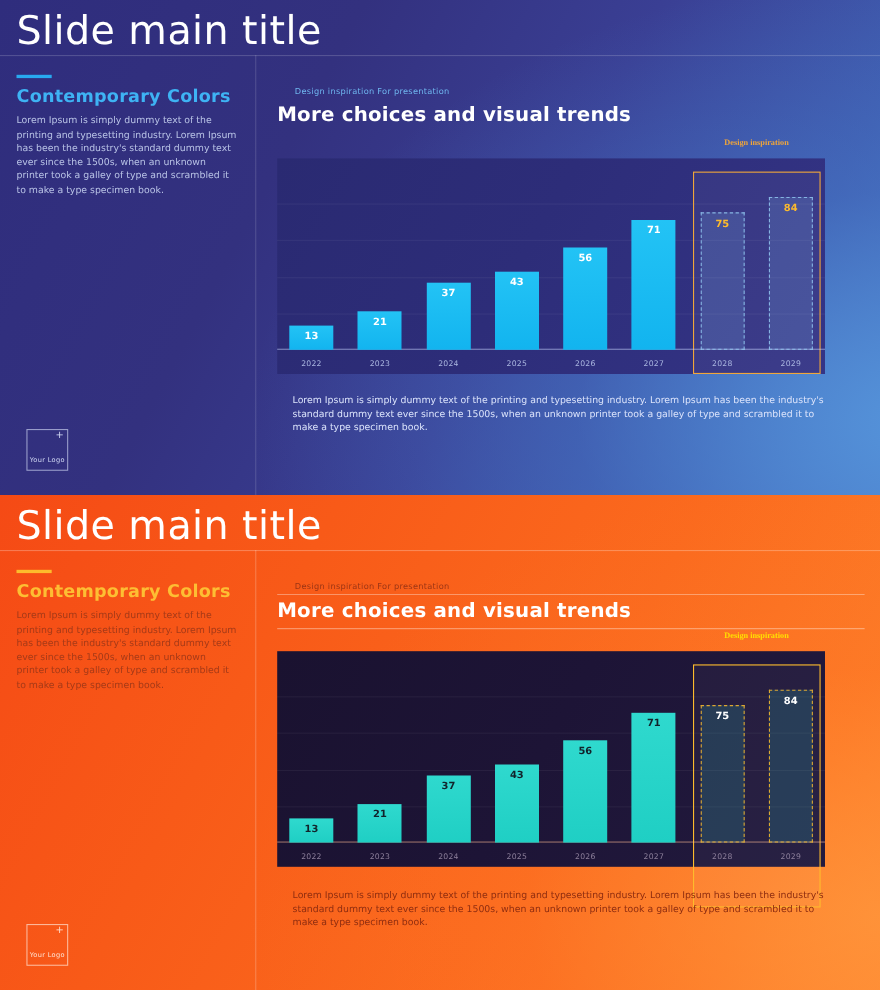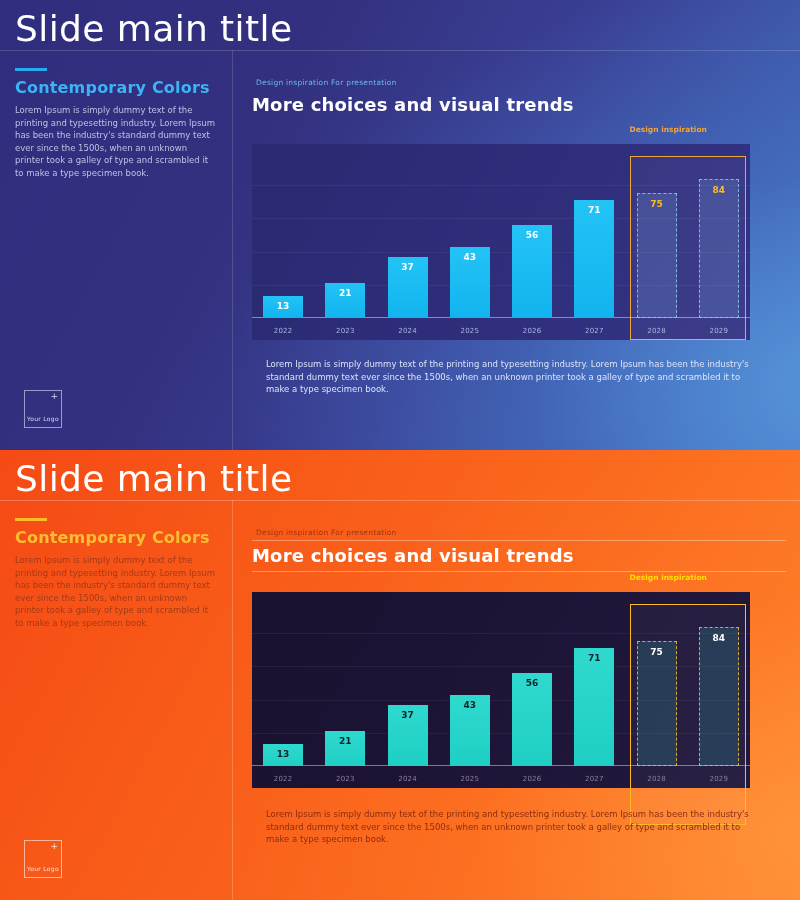--- a/index.html
+++ b/index.html
@@ -51,21 +51,21 @@
   .orange .logo-box{border:1px solid rgba(255,225,210,0.70);}
   .logo-plus{position:absolute;right:3px;top:1px;font-size:9px;line-height:9px;}
   .blue .logo-plus{color:#d3daf5;}
   .orange .logo-plus{color:#ffe2d2;}
   .logo-txt{position:absolute;left:0;right:0;bottom:5px;text-align:center;font-size:6px;letter-spacing:.3px;}
   .blue .logo-txt{color:#d3daf5;}
   .orange .logo-txt{color:#ffe2d2;}
 
   
   .rcol{position:absolute;left:252px;top:78px;width:534px;}
-  .eyebrow{font-size:7.5px;letter-spacing:.25px;margin:0 0 3px 4px;}
+  .eyebrow{font-size:7.5px;letter-spacing:.25px;margin:0 0 3px 16px;}
   .blue .eyebrow{color:#6fb6ef;}
   .orange .eyebrow{color:#9b3515;}
   .sec-title{font-size:18px;letter-spacing:.2px;color:#ffffff;margin:0;padding:4px 0 5px 0;}
   .orange .sec-title{border-top:1px solid rgba(255,255,255,0.35);border-bottom:1px solid rgba(255,255,255,0.35);}
 
   
   .chart-wrap{position:absolute;left:252px;top:144px;width:498px;height:196px;}
   .orange .chart-wrap{top:592px;}
   .plot{position:absolute;left:0;top:0;width:498px;height:196px;overflow:visible;}
   .blue .plot-bg{position:absolute;left:0;top:0;width:100%;height:100%;
@@ -91,21 +91,21 @@
   .orange .ghost .bar-val{color:#ffffff;}
 
   .xlab{position:absolute;bottom:5px;text-align:center;font-size:7px;letter-spacing:.2px;}
   .blue .xlab{color:#aab6e0;}
   .orange .xlab{color:#8c7f9a;}
 
   
   .hl-box{position:absolute;box-sizing:border-box;}
   .blue .hl-box{border:1px solid #f0a63a;background:rgba(255,255,255,0.045);}
   .orange .hl-box{border:1px solid #fdbb2c;background:rgba(255,255,255,0.03);}
-  .hl-label{position:absolute;text-align:left;font-size:7.5px;line-height:9px;font-weight:bold;}
+  .hl-label{position:absolute;text-align:center;font-size:7.5px;line-height:9px;font-weight:bold;font-family:Liberation Serif, serif;}
   .blue .hl-label{color:#f0a63a;}
   .orange .hl-label{color:#ffe000;}
 
   
   .bpara{position:absolute;left:266px;top:358px;width:490px;font-size:8.5px;line-height:12.5px;margin:0;}
   .blue .bpara{color:#dbe3fb;}
   .orange .bpara{color:#8e2d10;}
 </style>
 </head>
 <body>

